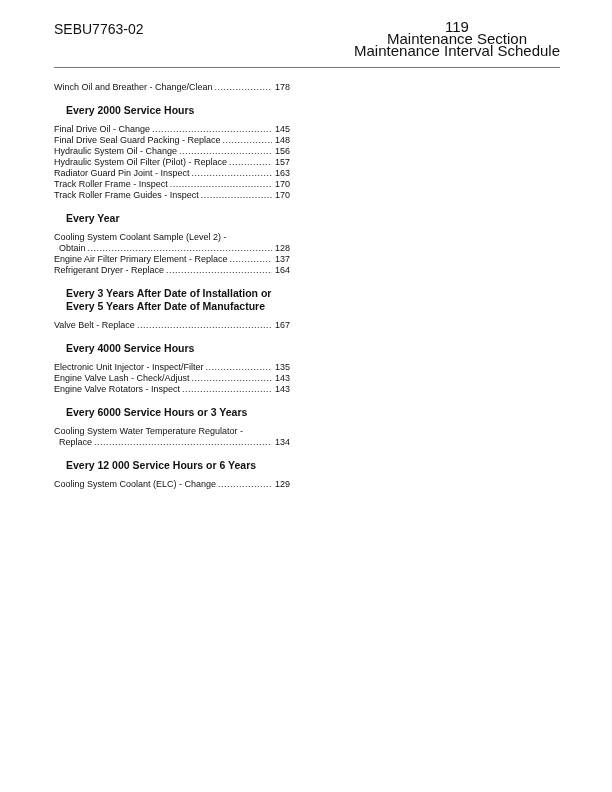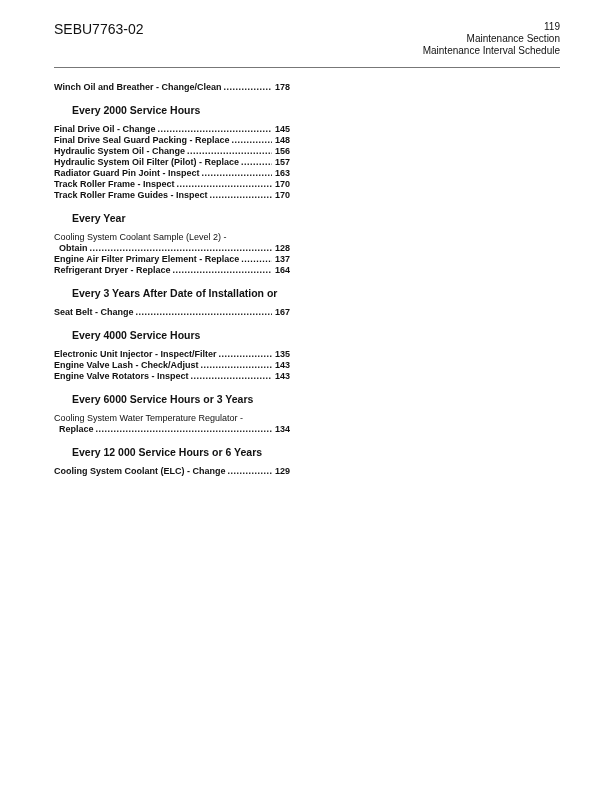--- a/index.html
+++ b/index.html
@@ -1,29 +1,29 @@
 <!DOCTYPE html>
 <html><head>
 <meta charset="utf-8">
 <style>
   html, body { margin: 0; padding: 0; background: #ffffff; }
   body { width: 612px; height: 792px; position: relative; overflow: hidden;
          font-family: "Liberation Sans", sans-serif; color: #111; }
   .hdr-left { position: absolute; left: 54px; top: 21px; font-size: 14px; }
-  .hdr-right { position: absolute; right: 52px; top: 21px; font-size: 10px; text-align: right; line-height: 12px; }
+  .hdr-right { position: absolute; right: 52px; top: 21px; font-size: 15px; text-align: center; line-height: 12px; }
   .rule { position: absolute; left: 54px; right: 52px; top: 67px; border-top: 1px solid #777; }
   .col { position: absolute; left: 54px; top: 82px; width: 236px; font-size: 9px; }
-  .entry { display: flex; align-items: flex-start; line-height: 11px; white-space: nowrap; overflow: hidden; font-weight: bold; }
+  .entry { display: flex; align-items: flex-start; line-height: 11px; white-space: nowrap; overflow: hidden; }
   .entry .txt { flex: 0 0 auto; }
   .entry .dots { flex: 1 1 auto; overflow: hidden; margin: 0 3px 0 2px; letter-spacing: 0.5px; }
   .entry .dots::after { content: "................................................................................................................................................................"; }
   .entry .pg { flex: 0 0 auto; }
   .entry.cont { padding-left: 5px; }
   .wrap-first { line-height: 11px; white-space: nowrap; }
-  h2 { font-size: 10.5px; font-weight: bold; margin: 11px 0 7px 18px; line-height: 13px; }
+  h2 { font-size: 10.5px; font-weight: bold; margin: 11px 0 7px 12px; line-height: 13px; }
 </style>
 </head>
 <body>
 
 <div class="hdr-left">SEBU7763-02</div>
 <div class="hdr-right">
   <div>119</div>
   <div>Maintenance Section</div>
   <div>Maintenance Interval Schedule</div>
 </div>
@@ -84,23 +84,23 @@
       <span class="txt">Engine Air Filter Primary Element - Replace</span>
       <span class="dots"></span>
       <span class="pg">137</span>
     </div>
   <div class="entry">
       <span class="txt">Refrigerant Dryer - Replace</span>
       <span class="dots"></span>
       <span class="pg">164</span>
     </div>
 
-  <h2><span>Every 3 Years After Date of Installation or</span><br></h2>
+  <h2><span>Every 3 Years After Date of Installation or</span><br><span>Every 5 Years After Date of Manufacture</span></h2>
   <div class="entry">
-      <span class="txt">Seat Belt - Change</span>
+      <span class="txt">Valve Belt - Replace</span>
       <span class="dots"></span>
       <span class="pg">167</span>
     </div>
 
   <h2>Every 4000 Service Hours</h2>
   <div class="entry">
       <span class="txt">Electronic Unit Injector - Inspect/Filter</span>
       <span class="dots"></span>
       <span class="pg">135</span>
     </div>

